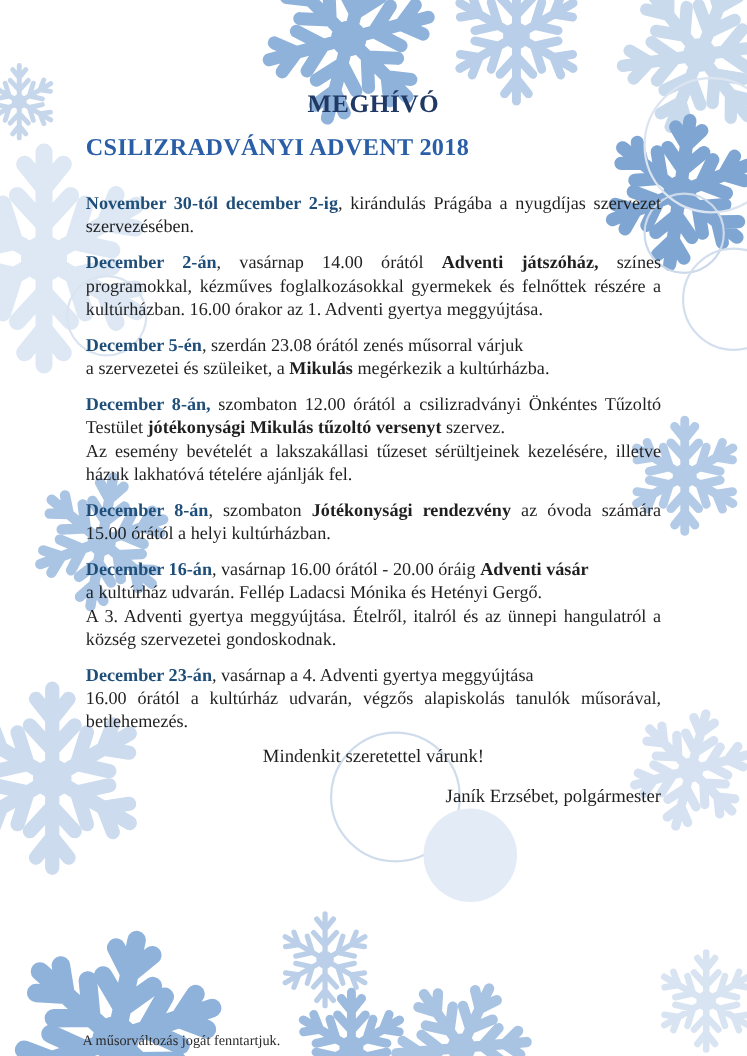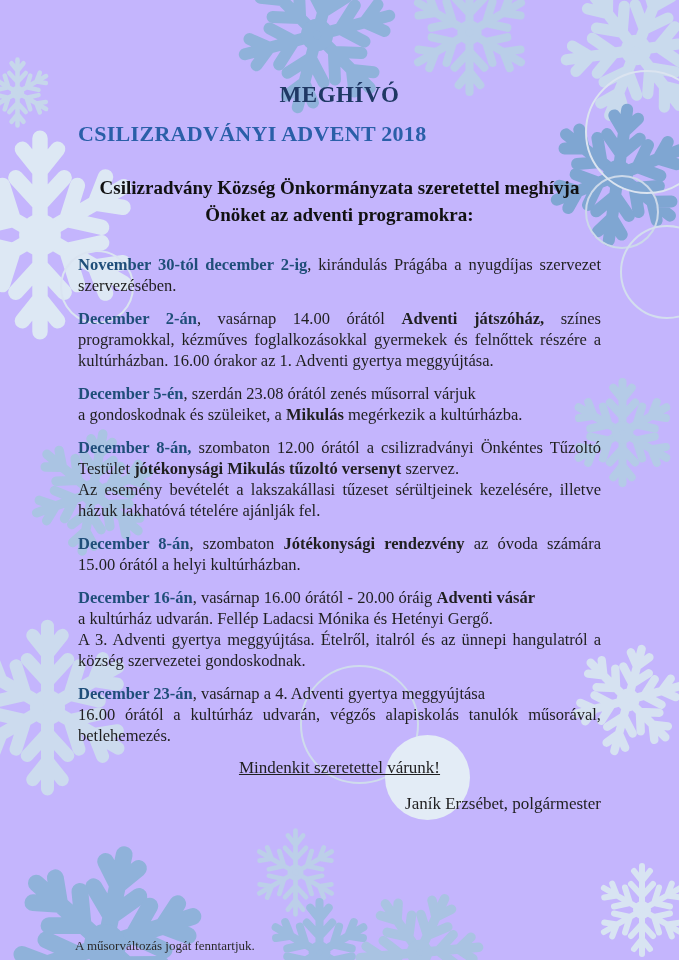--- a/index.html
+++ b/index.html
@@ -1,20 +1,20 @@
 <!DOCTYPE html>
 <html lang="hu"><head>
 <meta charset="utf-8">
 <style>
   html,body{margin:0;padding:0;background:#e9e9e9;}
   .page{
     position:relative;
     width:679px;height:960px;
     margin:0 auto;
-    background:#c4b5fd;
+    background:#ffffff;
     overflow:hidden;
     font-family:"Liberation Serif", serif;
     color:var(--body-text,#1f1f1f);
   }
   
   .deco{position:absolute;inset:0;z-index:0;pointer-events:none;}
   .flake{position:absolute;}
   .ring{position:absolute;border-radius:50%;border:2px solid #ccd9ea;}
   .disc{position:absolute;border-radius:50%;}
   
@@ -48,21 +48,20 @@
     line-height:21px;
     text-align:justify;
     margin:0 0 12px 0;
   }
   .event .d{color:var(--date-blue,#1f4e79);font-weight:bold;margin-top:32px;}
   .event .b{font-weight:bold;}
   .closing{
     text-align:center;
     font-size:17px;
     margin:6px 0 0 0;
-    text-decoration:underline;
   }
   .signature{
     text-align:right;
     font-size:17px;
     margin:16px 0 0 0;
   }
   .footnote{
     position:absolute;
     left:75px;bottom:6px;
     font-size:13px;
@@ -147,26 +146,25 @@
     <div class="ring" style="left:585px;top:70px;width:120px;height:120px;border-color:#dbe4f0"></div>
     <div class="ring" style="left:60px;top:250px;width:70px;height:70px;border-color:#dae4f1"></div>
     <div class="ring" style="left:300px;top:665px;width:115px;height:115px;border-color:#cfdcec"></div>
     <div class="disc" style="left:385px;top:735px;width:85px;height:85px;background:#e3ecf6"></div>
   </div>
 
   <div class="content">
     <h1 class="title">MEGHÍVÓ</h1>
     <h2 class="subtitle">CSILIZRADVÁNYI ADVENT 2018</h2>
 
-    <p class="intro"><span>Csilizradvány Község Önkormányzata szeretettel meghívja</span><br><span>Önöket az adventi programokra:</span></p>
 
     <div>
         <p class="event"><span class="d">November 30-tól december 2-ig</span><span class="n">, kirándulás Prágába a nyugdíjas szervezet szervezésében.</span></p>
         <p class="event"><span class="d">December 2-án</span><span class="n">, vasárnap 14.00 órától </span><span class="b">Adventi játszóház,</span><span class="n"> színes programokkal, kézműves foglalkozásokkal gyermekek és felnőttek részére a kultúrházban. 16.00 órakor az 1. Adventi gyertya meggyújtása.</span></p>
-        <p class="event"><span class="d">December 5-én</span><span class="n">, szerdán 23.08 órától zenés műsorral várjuk</span><br><span class="n">a gondoskodnak és szüleiket, a </span><span class="b">Mikulás</span><span class="n"> megérkezik a kultúrházba.</span></p>
+        <p class="event"><span class="d">December 5-én</span><span class="n">, szerdán 23.08 órától zenés műsorral várjuk</span><br><span class="n">a szervezetei és szüleiket, a </span><span class="b">Mikulás</span><span class="n"> megérkezik a kultúrházba.</span></p>
         <p class="event"><span class="d">December 8-án,</span><span class="n"> szombaton 12.00 órától a csilizradványi Önkéntes Tűzoltó Testület </span><span class="b">jótékonysági Mikulás tűzoltó versenyt</span><span class="n"> szervez.</span><br><span class="n">Az esemény bevételét a lakszakállasi tűzeset sérültjeinek kezelésére, illetve házuk lakhatóvá tételére ajánlják fel.</span></p>
         <p class="event"><span class="d">December 8-án</span><span class="n">, szombaton </span><span class="b">Jótékonysági rendezvény</span><span class="n"> az óvoda számára 15.00 órától a helyi kultúrházban.</span></p>
         <p class="event"><span class="d">December 16-án</span><span class="n">, vasárnap 16.00 órától - 20.00 óráig </span><span class="b">Adventi vásár</span><br><span class="n">a kultúrház udvarán. Fellép Ladacsi Mónika és Hetényi Gergő.</span><br><span class="n">A 3. Adventi gyertya meggyújtása. Ételről, italról és az ünnepi hangulatról a község szervezetei gondoskodnak.</span></p>
         <p class="event"><span class="d">December 23-án</span><span class="n">, vasárnap a 4. Adventi gyertya meggyújtása</span><br><span class="n">16.00 órától a kultúrház udvarán, végzős alapiskolás tanulók műsorával, betlehemezés.</span></p>
       </div>
 
     <p class="closing">Mindenkit szeretettel várunk!</p>
     <p class="signature">Janík Erzsébet, polgármester</p>
   </div>
 

